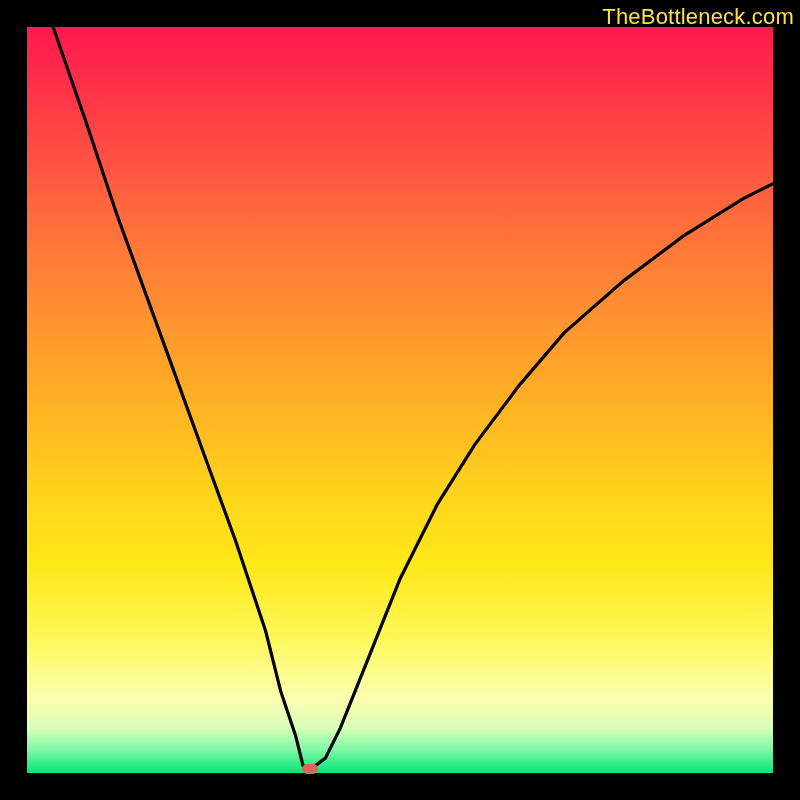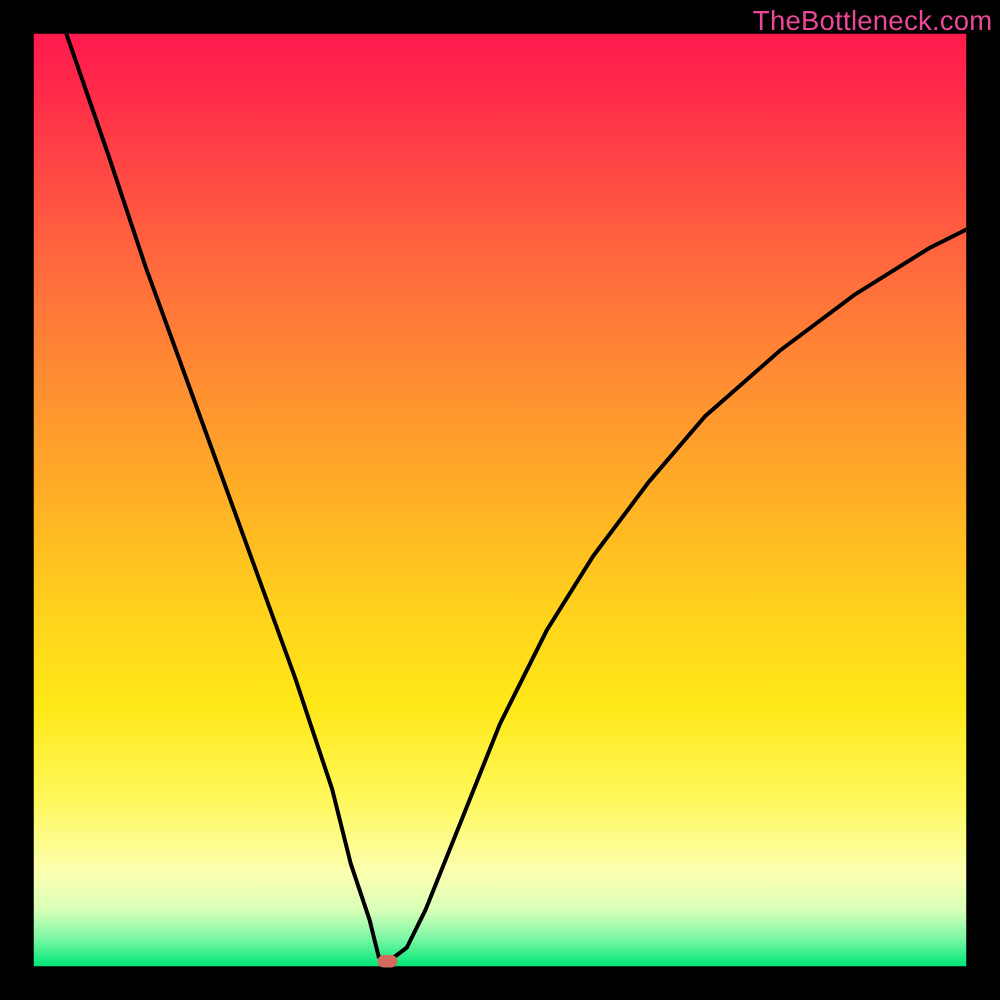--- a/index.html
+++ b/index.html
@@ -38,21 +38,21 @@
     position: absolute;
     left: 0; top: 0;
     width: 746px;
     height: 746px;
     pointer-events: none;
   }
   .watermark {
     position: absolute;
     top: 4px;
     right: 6px;
-    color: #ec4899;
+    color: #fde047;
     font-size: 22px;
     letter-spacing: 0.2px;
     user-select: none;
   }
   .min-dot {
     position: absolute;
     width: 16px;
     height: 10px;
     border-radius: 5px;
     background: #d46a5e;

